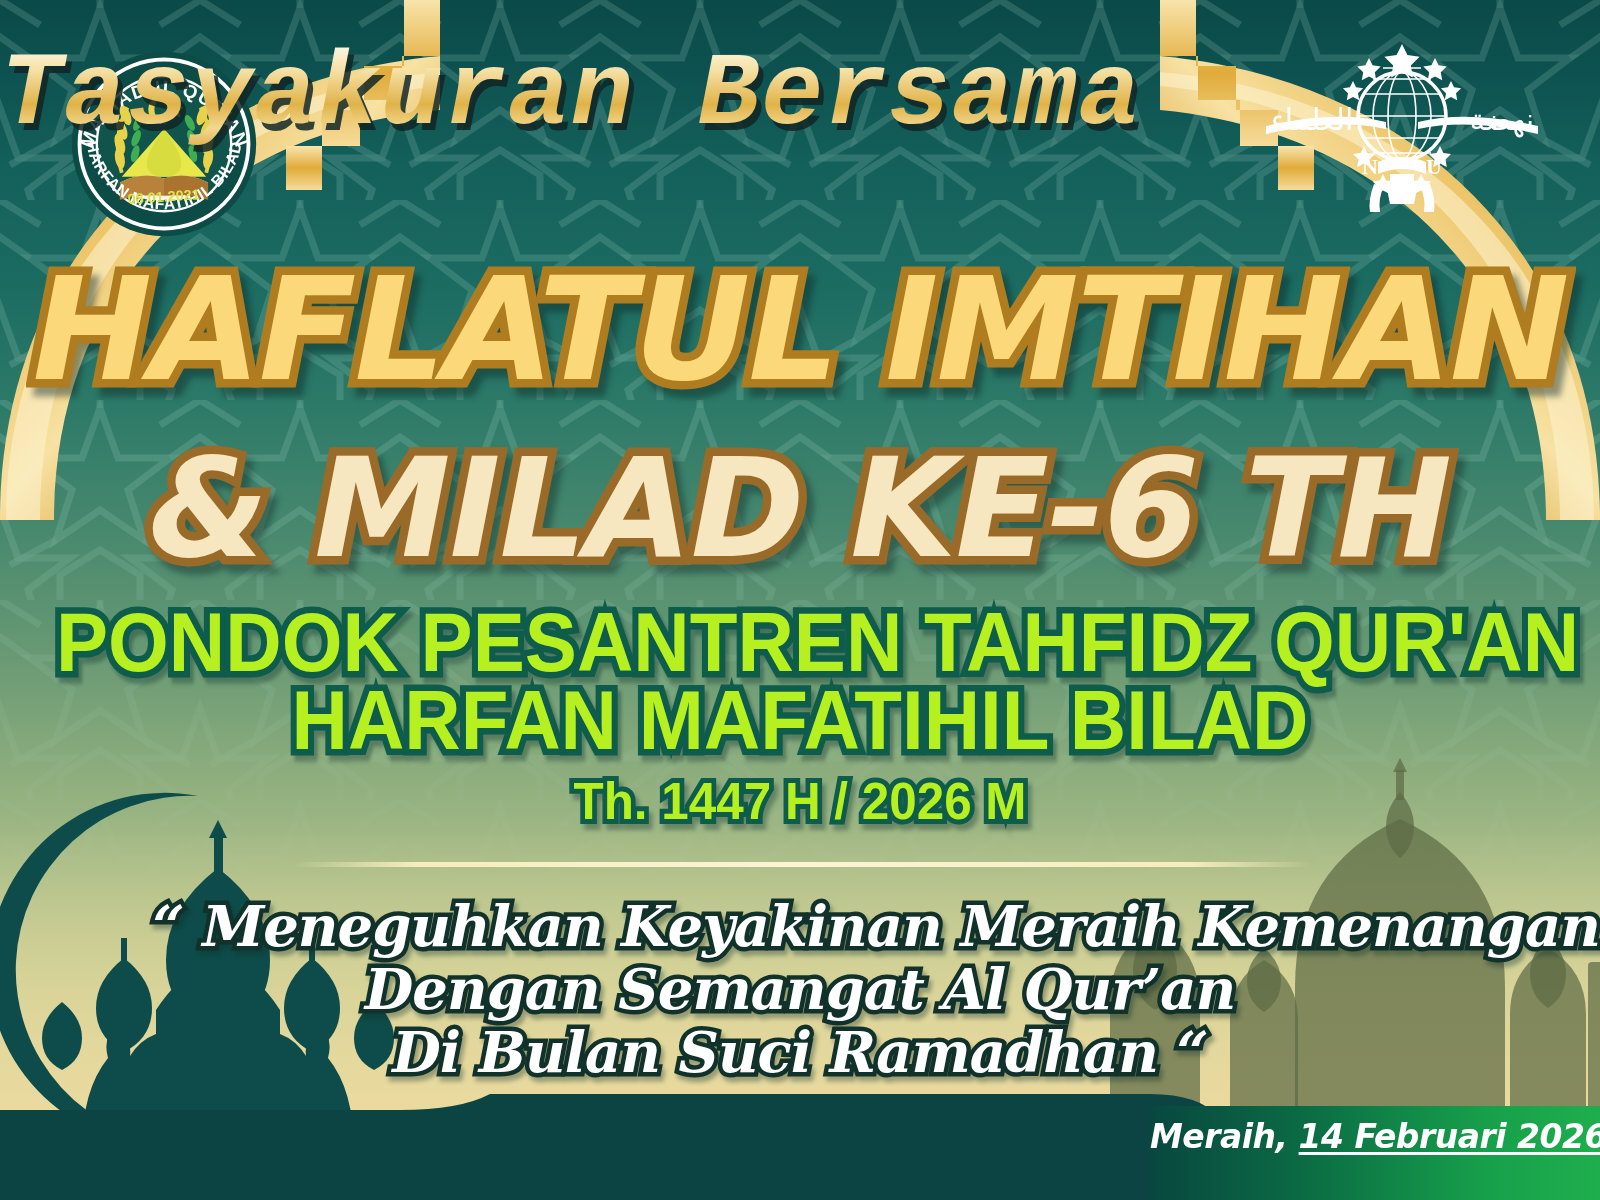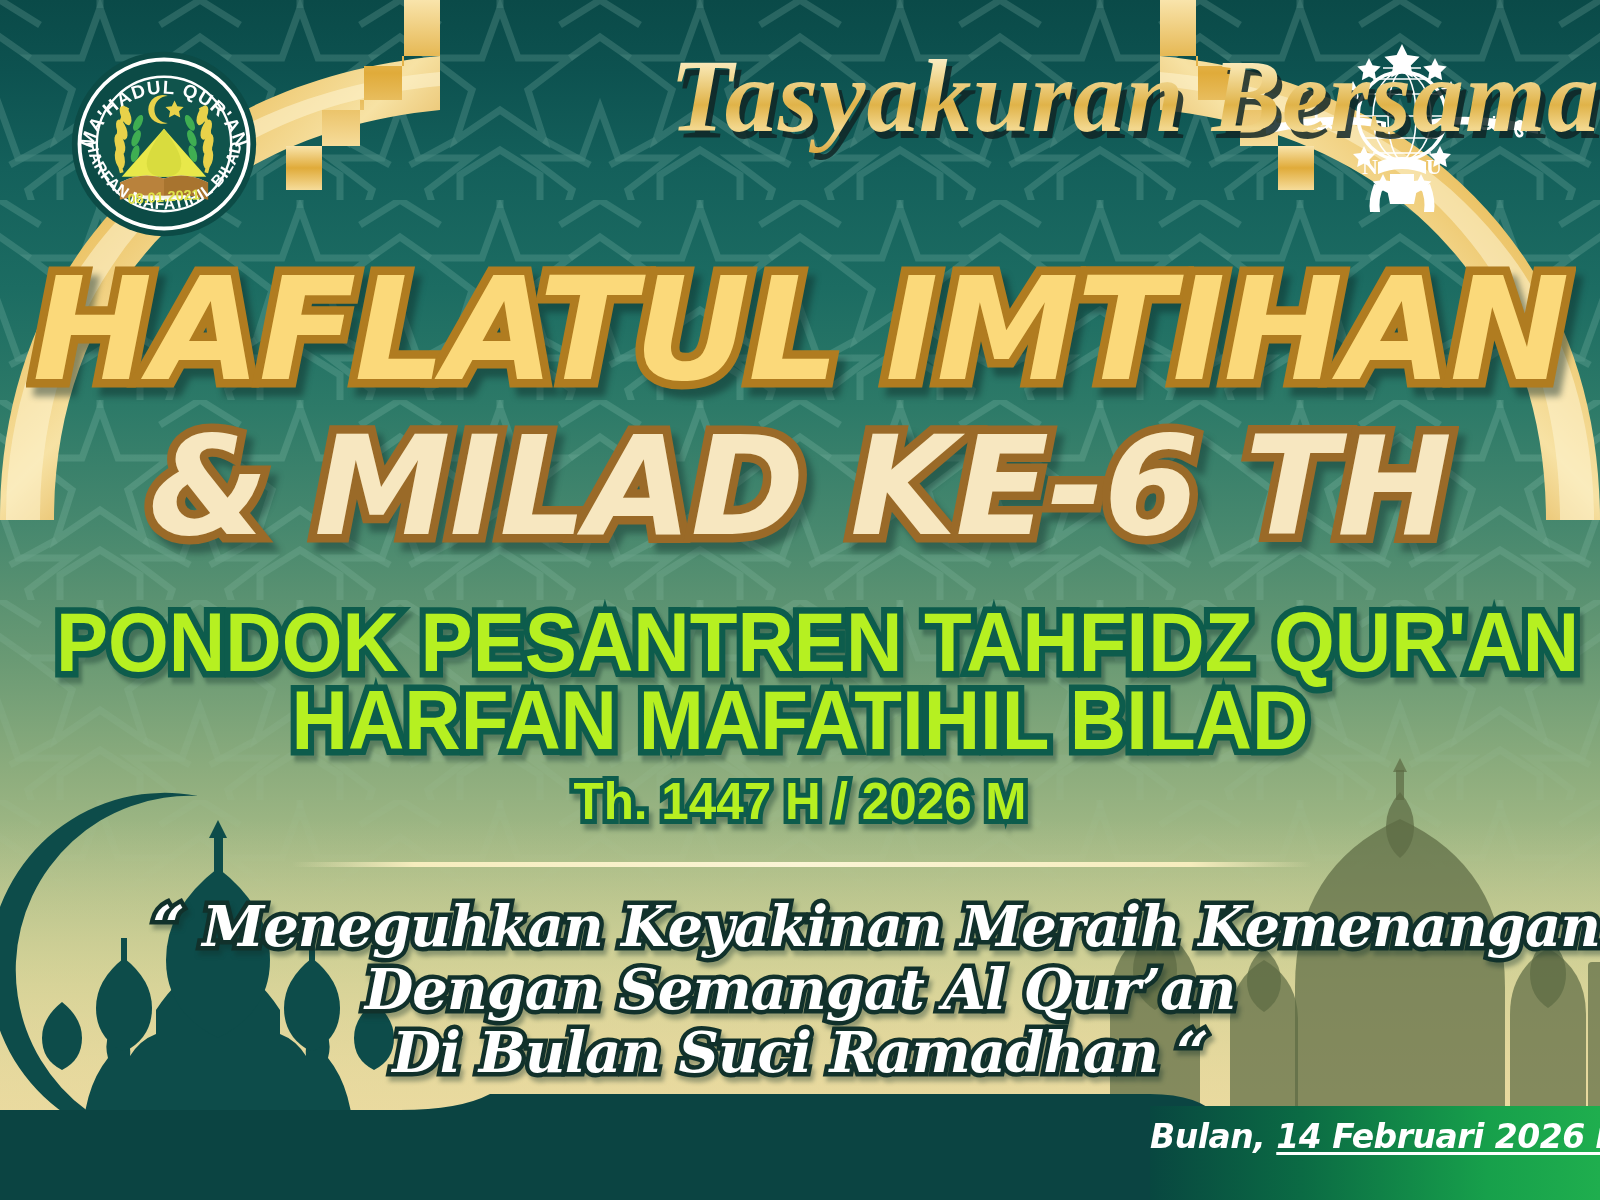--- a/index.html
+++ b/index.html
@@ -35,22 +35,22 @@
   .gold-orn{position:absolute;pointer-events:none;}
   .orn-left{left:-30px;top:-40px;}
   .orn-right{right:-30px;top:-40px;transform:scaleX(-1);}
 
   
   #logo-mahad{position:absolute;left:68px;top:48px;width:192px;height:192px;}
   #logo-nu{position:absolute;left:1252px;top:34px;width:300px;height:186px;}
 
   
   .script-title{
-    position:absolute;left:0;right:0;top:36px;text-align:right;
-    font-family:Liberation Serif, serif;
+    position:absolute;left:0;right:0;top:36px;text-align:left;
+    font-family:Liberation Mono, monospace;
     font-style:italic;font-weight:bold;font-size:104px;letter-spacing:1px;
     background:linear-gradient(180deg,#fffbef 4%,#f6e2a8 28%,#e0b349 58%,#f3d88f 78%,#d8a43c 100%);
     -webkit-background-clip:text;background-clip:text;color:transparent;
     filter:drop-shadow(5px 7px 0 rgba(16,38,38,.85));
     white-space:nowrap;
   }
 
   .big1,.big2{
     position:absolute;left:0;right:0;text-align:center;
     font-family:"DejaVu Sans",sans-serif;
@@ -58,21 +58,21 @@
     white-space:nowrap;line-height:1;
   }
   .big1{
     top:258px;font-size:143px;letter-spacing:-2px;
     color:#fbd97a;
     -webkit-text-stroke:17px #b07c20;
     paint-order:stroke fill;
     filter:drop-shadow(7px 9px 3px rgba(12,40,38,.45));
   }
   .big2{
-    top:418px;font-size:137px;letter-spacing:-1px;
+    top:440px;font-size:137px;letter-spacing:-1px;
     color:#f7e7c0;
     -webkit-text-stroke:17px #9a6a28;
     paint-order:stroke fill;
     filter:drop-shadow(7px 9px 3px rgba(12,40,38,.40));
   }
 
   .lime{
     position:absolute;left:0;right:0;text-align:center;
     font-family:"Liberation Sans",sans-serif;
     font-weight:bold;white-space:nowrap;line-height:1;
@@ -374,16 +374,16 @@
   <div class="lime lime2">HARFAN MAFATIHIL BILAD</div>
   <div class="lime lime3">Th. 1447 H / 2026 M</div>
 
   <div id="divider"></div>
 
   <div class="quote q1">“ Meneguhkan Keyakinan Meraih Kemenangan</div>
   <div class="quote q2">Dengan Semangat Al Qur’an</div>
   <div class="quote q3">Di Bulan Suci Ramadhan “</div>
 
   <div id="date-bar">
-    <div class="dl dl1"><span>Bulan, </span><span class="u">14 Februari 2026 M</span></div>
+    <div class="dl dl1"><span>Meraih, </span><span class="u">14 Februari 2026 M</span></div>
   </div>
 
 </div>
 
 </body></html>

